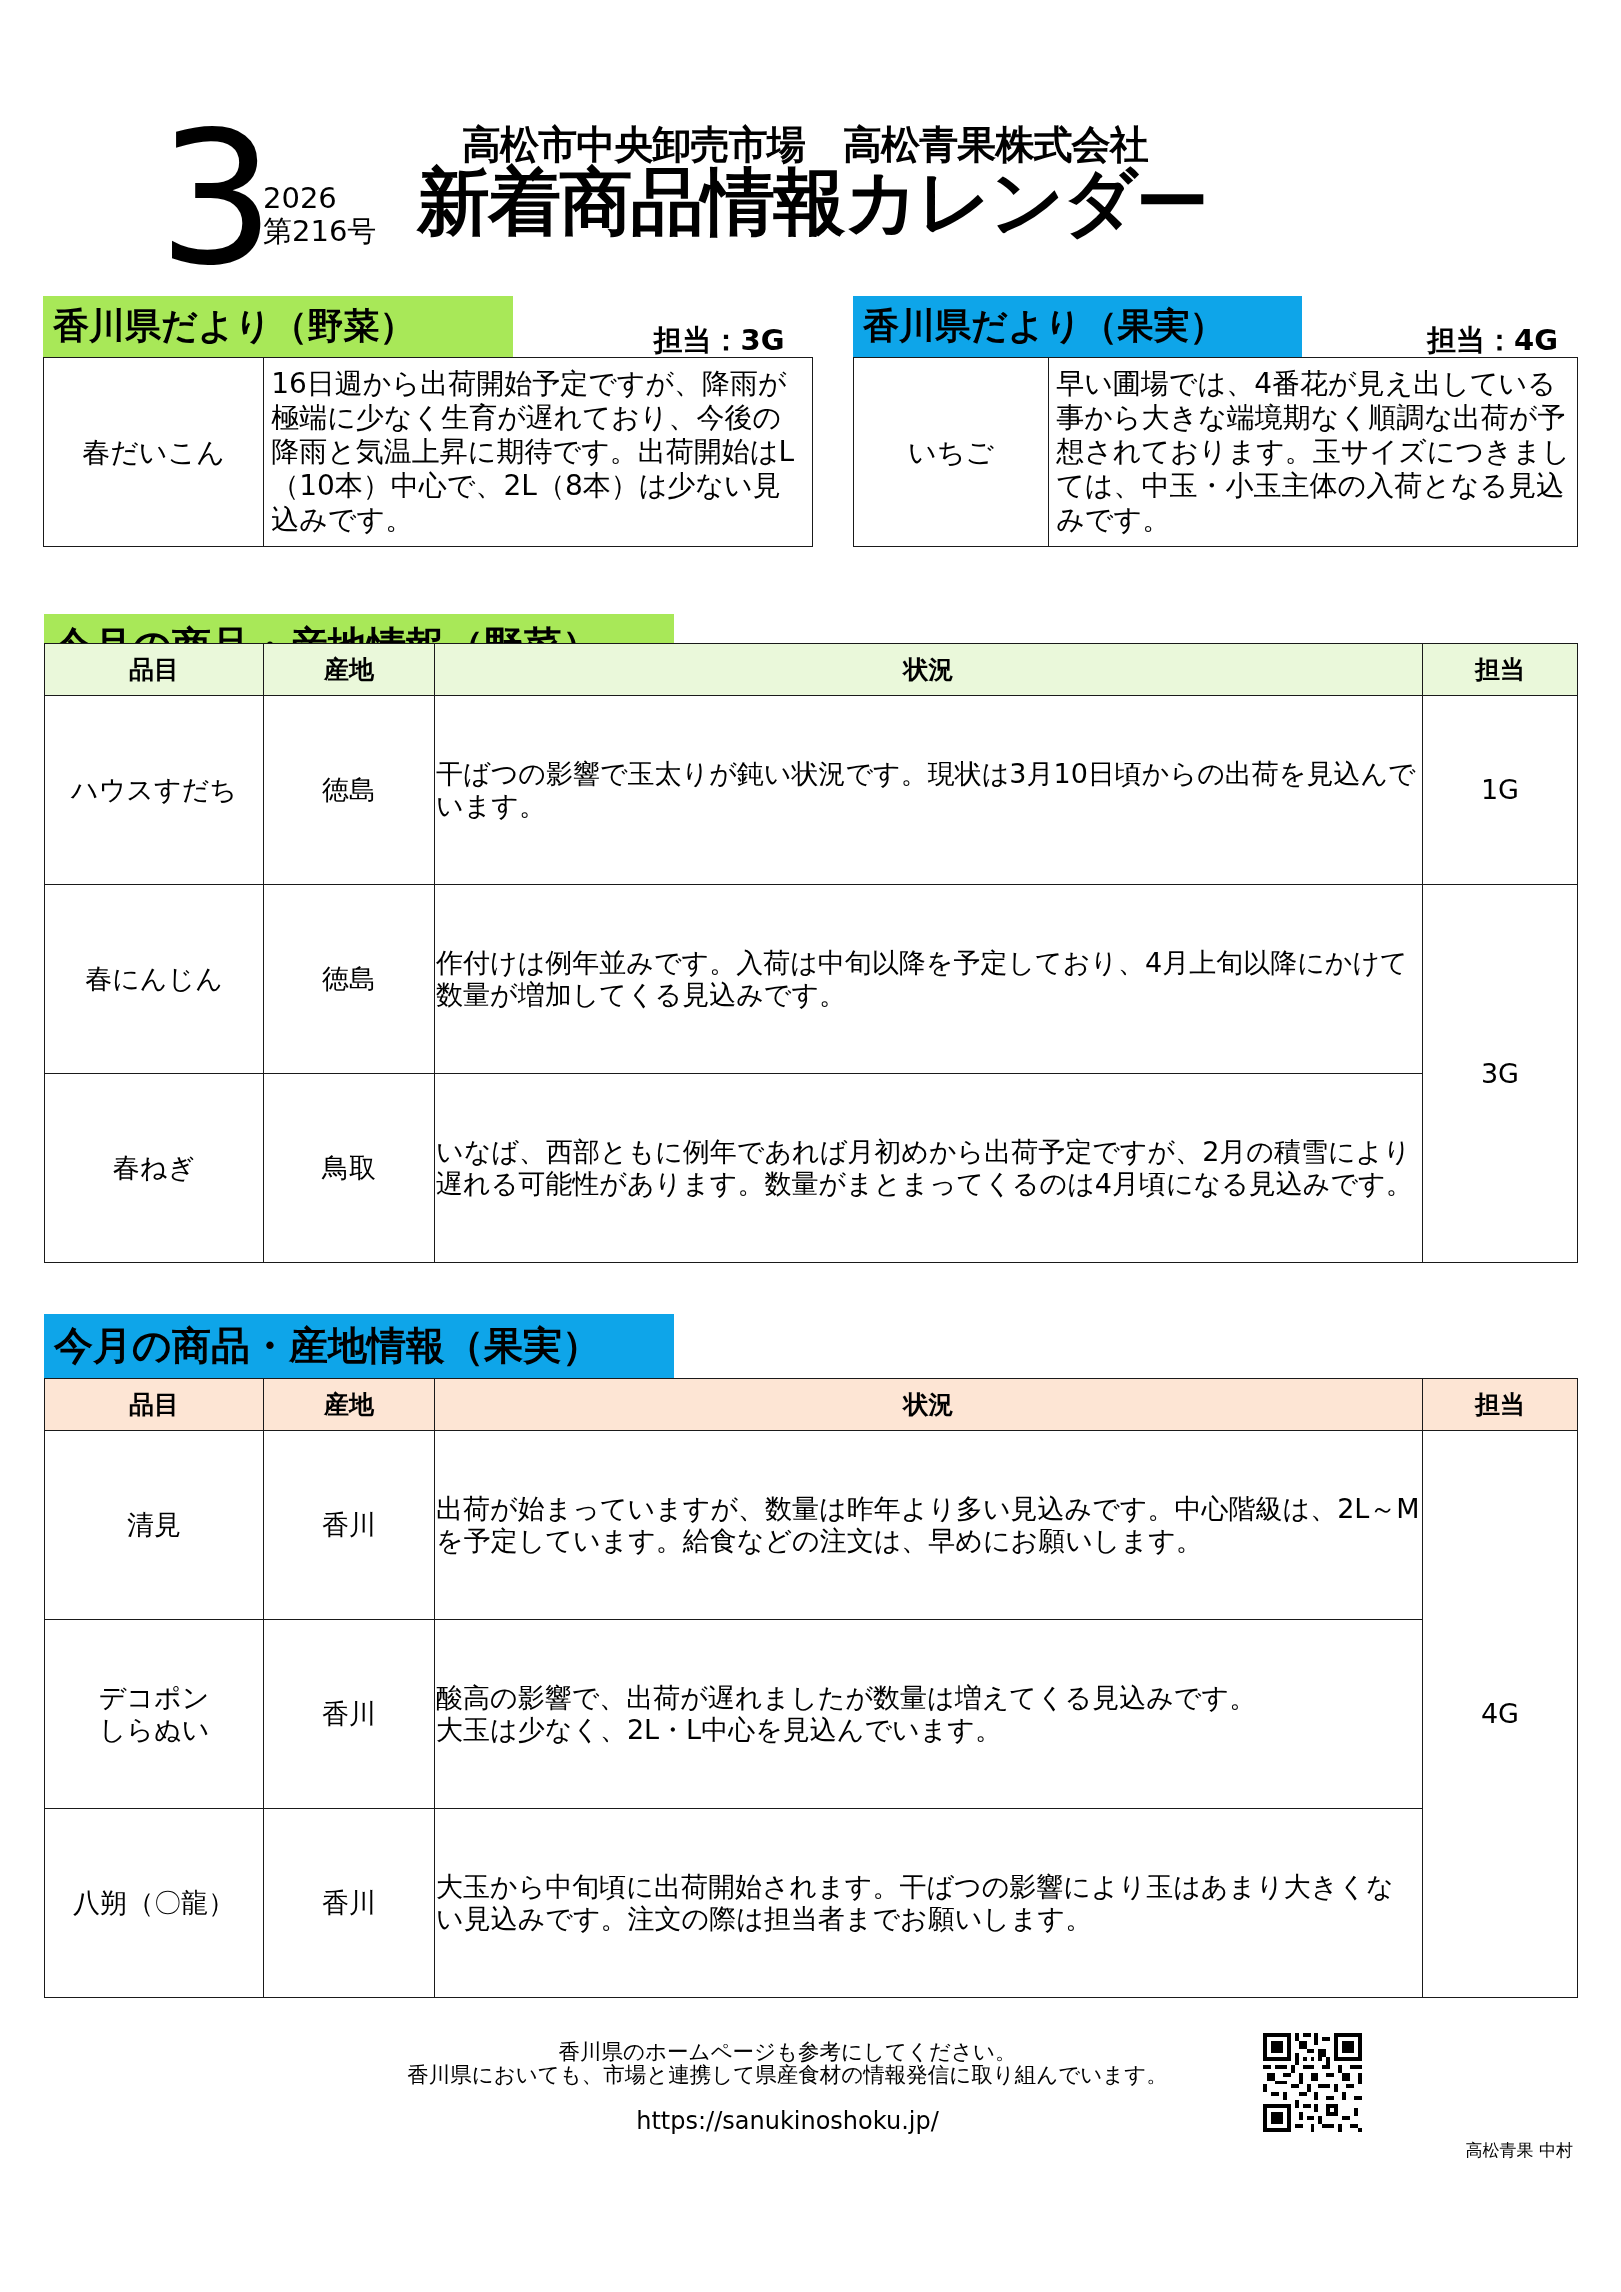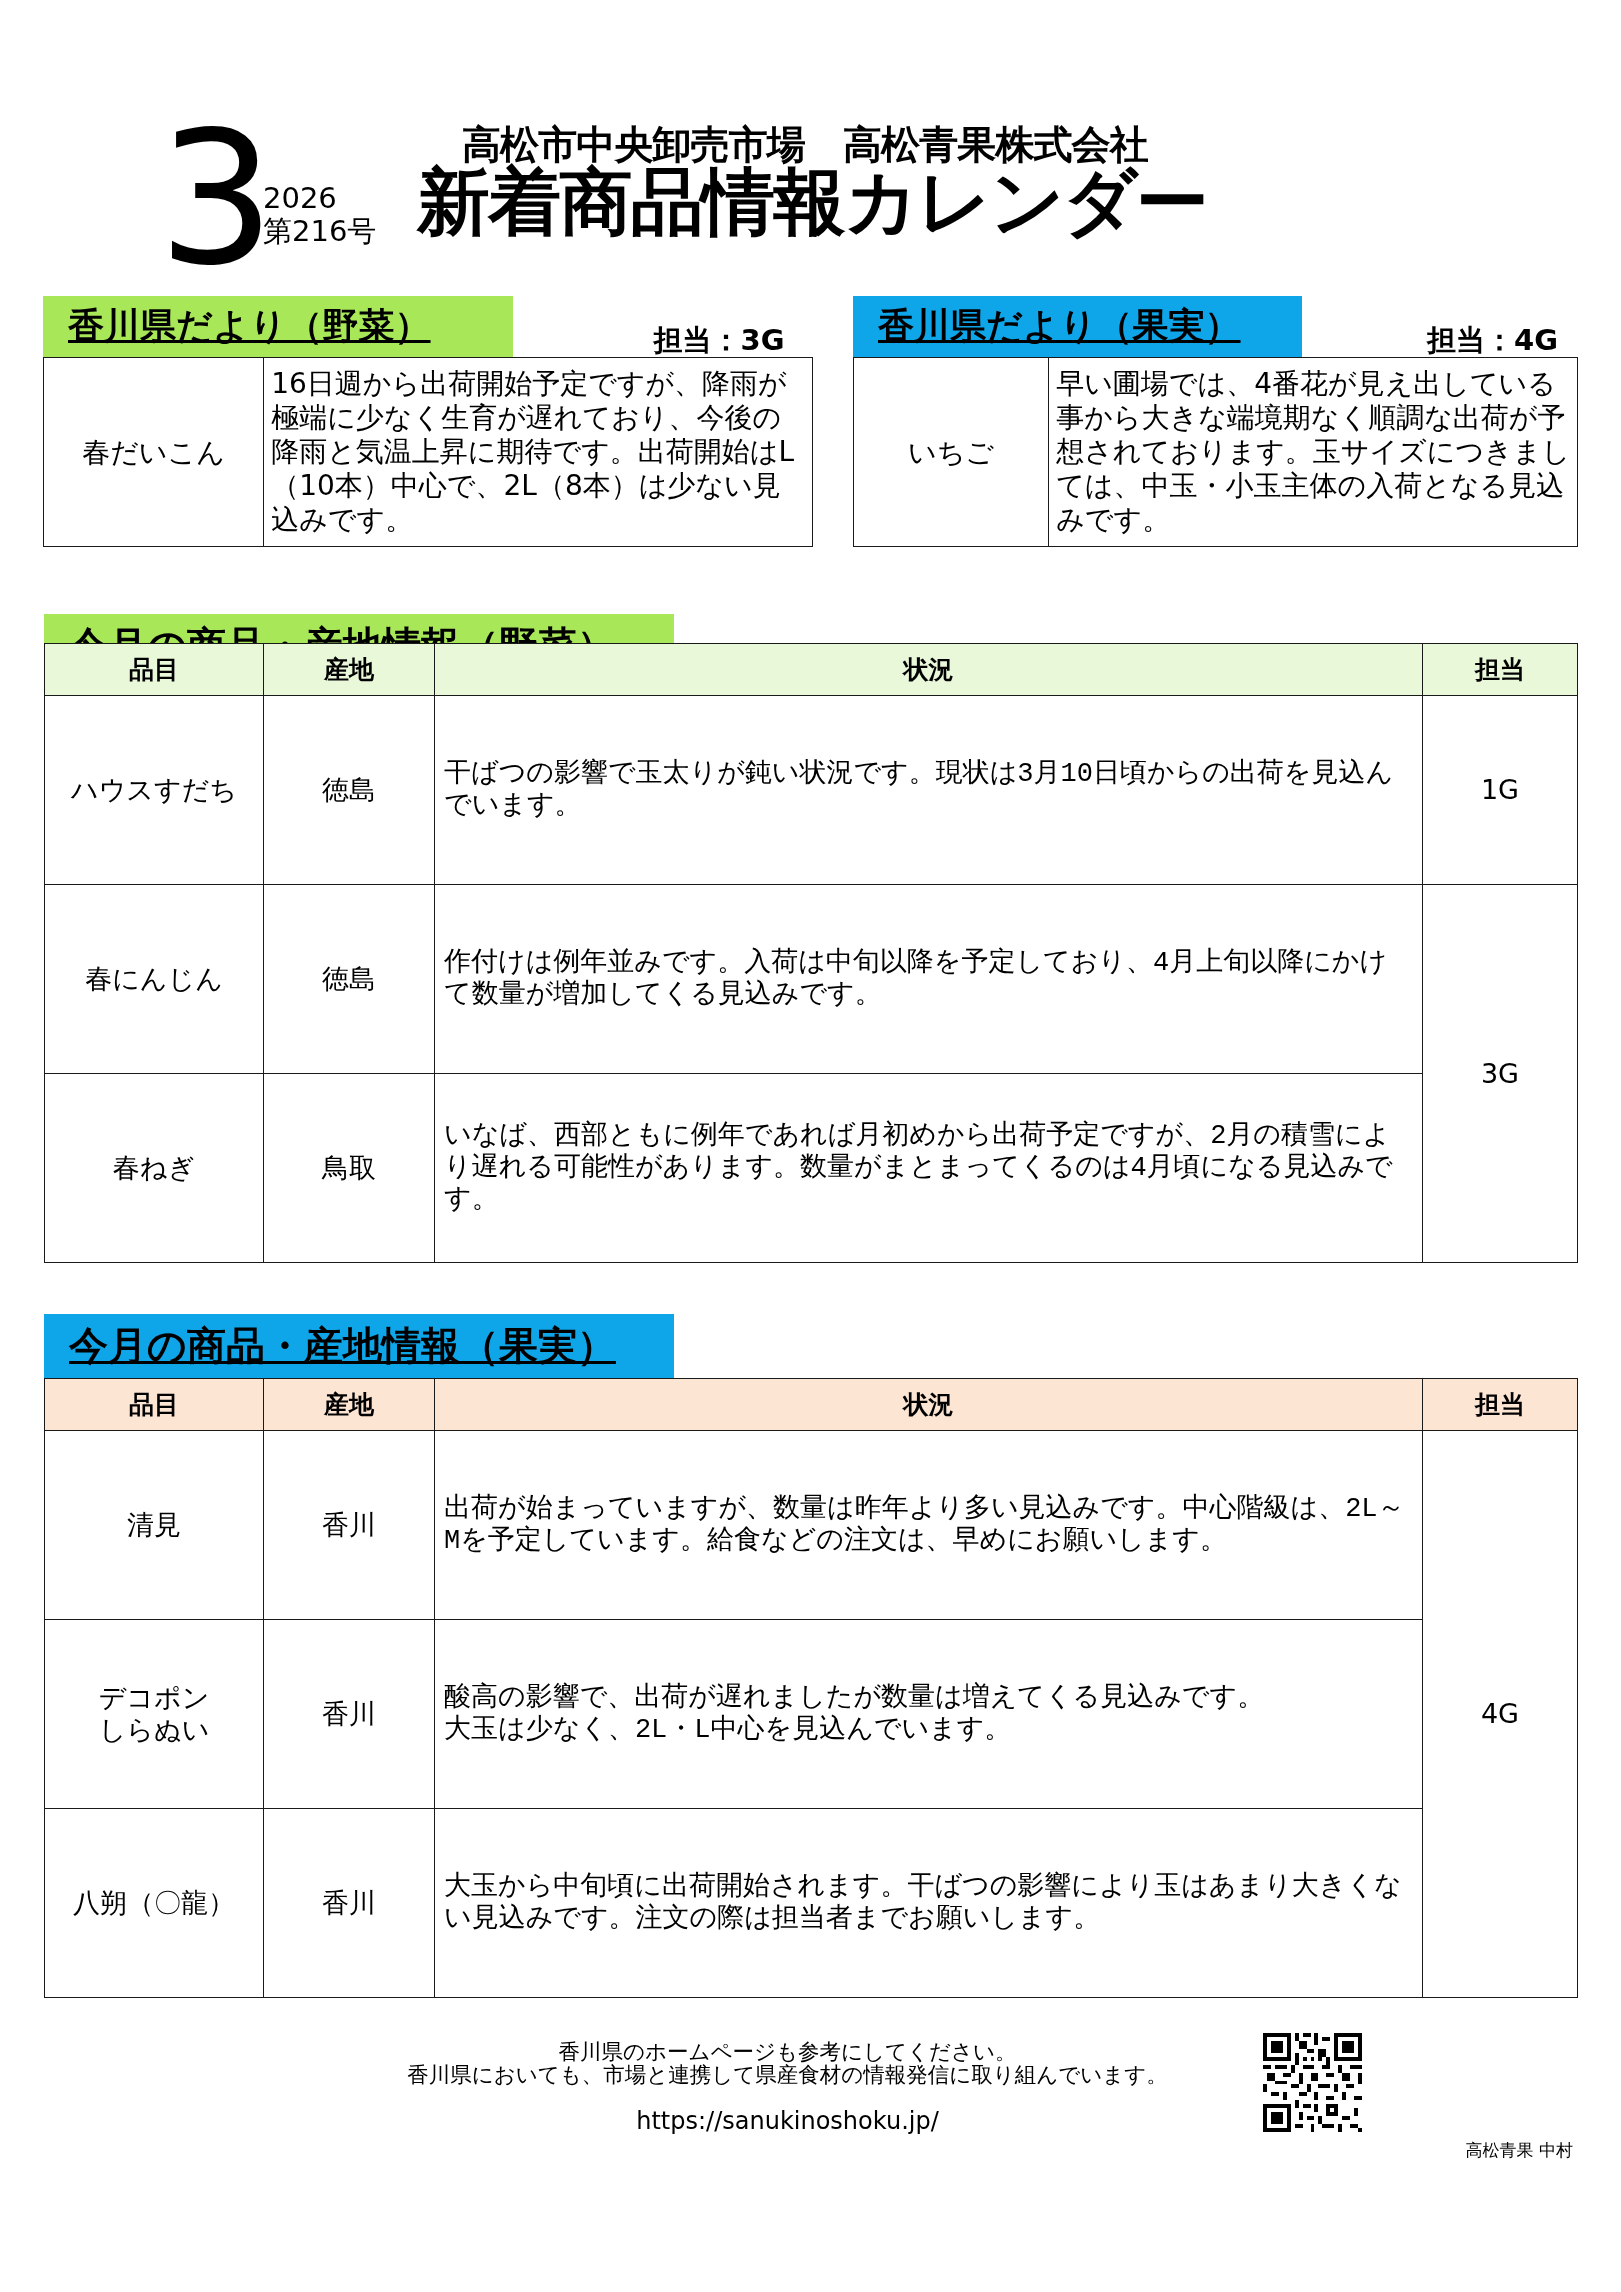--- a/index.html
+++ b/index.html
@@ -9,38 +9,38 @@
   .abs { position: absolute; }
 
   
   .month-num { left: 158px; top: 106px; font-size: 184px; line-height: 1; font-weight: 500; letter-spacing: -3.6px; }
   .year { left: 263px; top: 182px; font-size: 29px; line-height: 32px; }
   .issue { left: 263px; top: 215px; font-size: 29px; line-height: 32px; }
   .org { left: 462px; top: 122px; width: 700px; font-size: 39px; line-height: 45px; font-weight: bold; white-space: nowrap; letter-spacing: -0.9px; }
   .main-title { left: 417px; top: 159px; width: 833px; font-size: 73px; line-height: 86px; font-weight: bold; white-space: nowrap; letter-spacing: -1.8px; }
 
   
-  .label-bar { position: absolute; font-weight: bold; display: flex; align-items: center; padding-left: 25px; white-space: nowrap; text-decoration: underline; }
+  .label-bar { position: absolute; font-weight: bold; display: flex; align-items: center; padding-left: 10px; white-space: nowrap; }
   .green { background: #a8e858; }
   .orange { background: #0ea5e9; }
   .assign { position: absolute; font-size: 29px; line-height: 32px; font-weight: bold; white-space: nowrap; text-align: right; }
 
   
   table { position: absolute; border-collapse: collapse; table-layout: fixed; }
   td, th { border: 1.8px solid #1a1a1a; }
   .news td { font-size: 27px; line-height: 35px; }
   .news td.name { text-align: center; vertical-align: middle; font-size: 28px; }
   .news td.body { padding: 5.4px 5.4px 5.4px 7.2px; vertical-align: middle; font-size: 28px; line-height: 34px; }
 
   .info th { font-size: 25px; font-weight: bold; height: 52px; text-align: center; vertical-align: middle; font-family: Liberation Mono, monospace; }
   .info.veg th { background: #eaf8da; }
   .info.fruit th { background: #fde5d4; }
   .info td { font-size: 27px; line-height: 32px; }
   .info td.c { text-align: center; vertical-align: middle; }
-  .info td.status { padding: 0 9px; vertical-align: middle; font-family: Liberation Mono, monospace; }
+  .info td.status { padding: 0 1px; vertical-align: middle; }
   .info tr.row { height: 189px; }
 
   
   .foot-text { left: 313px; top: 2040px; width: 949px; text-align: center; font-size: 21.5px; line-height: 23px; }
   .foot-url { left: 313px; top: 2108px; width: 949px; text-align: center; font-size: 24px; line-height: 27px; }
   .qr { left: 1263px; top: 2033px; width: 99px; height: 99px; }
   .credit { left: 1397px; top: 2141px; width: 176px; text-align: right; font-size: 17px; line-height: 19.7px; white-space: nowrap; }
 </style>
 </head>
 <body>

